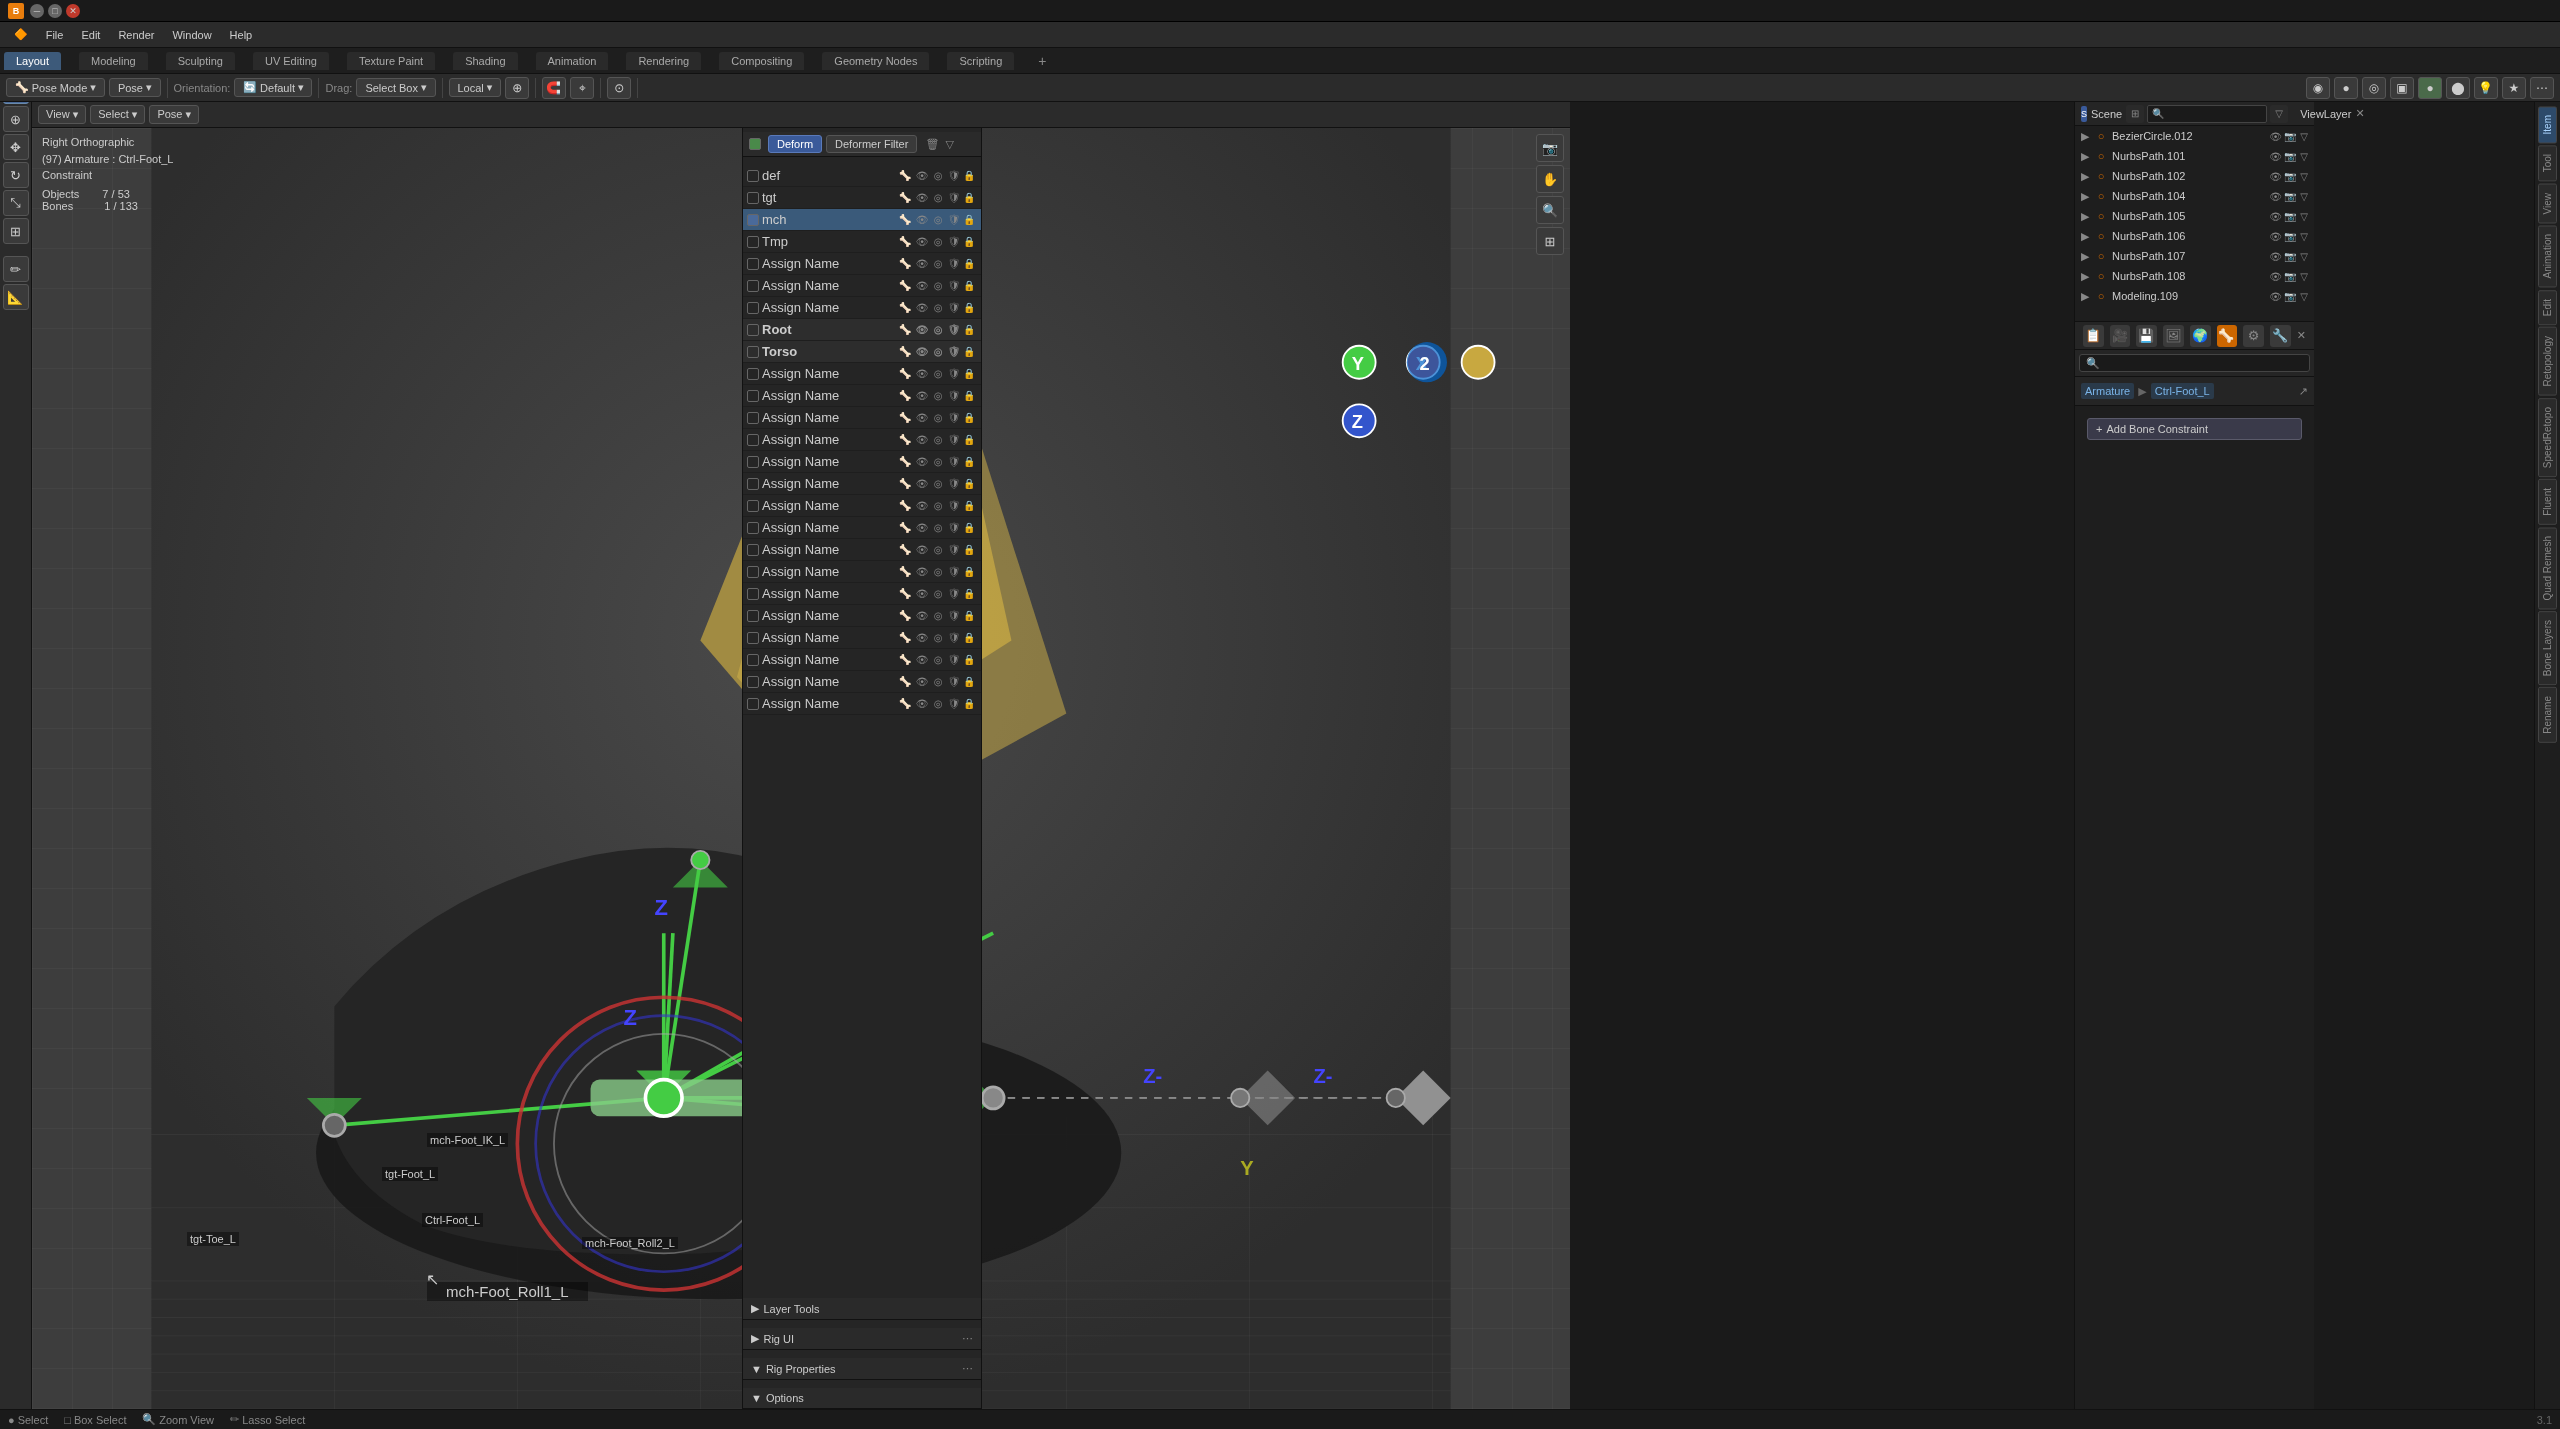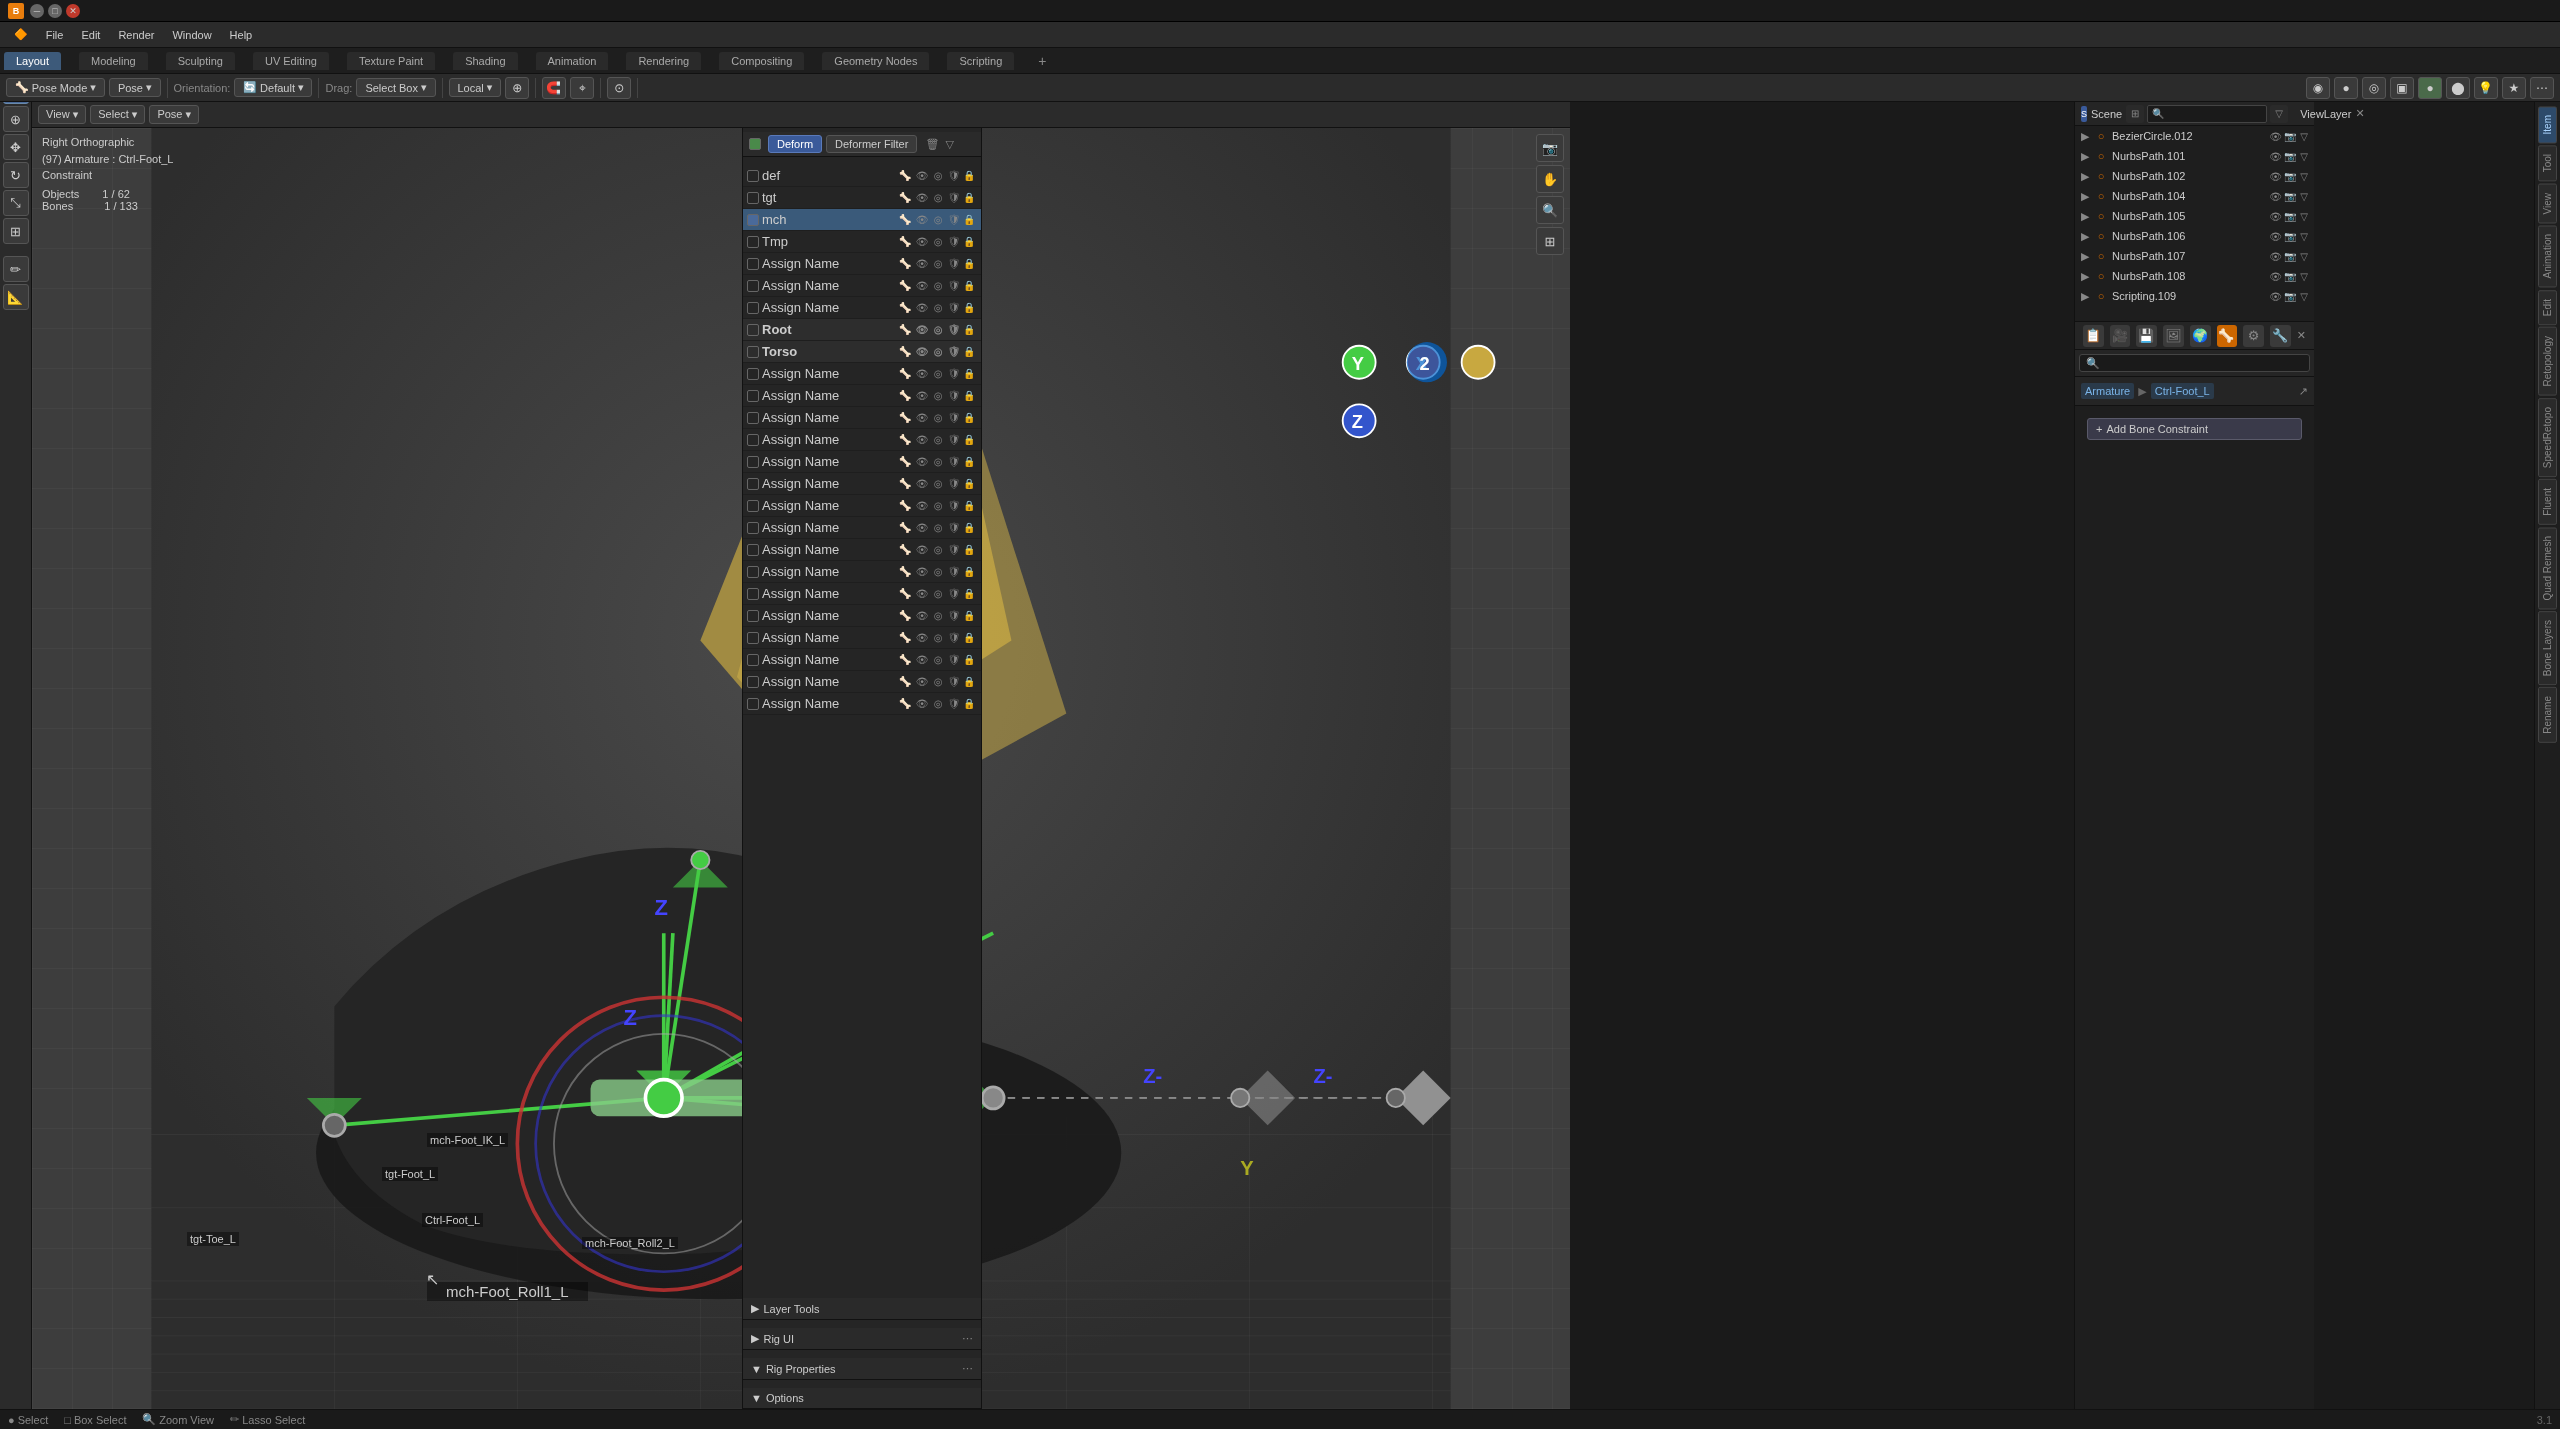--- a/index.html
+++ b/index.html
@@ -746,21 +746,21 @@
 
     <div class="viewport-info">
       <div style="color:#ccc;font-size:11px;">Right Orthographic</div>
       <div style="color:#ccc;font-size:11px;">(97) Armature : Ctrl-Foot_L</div>
       <div style="color:#ccc;font-size:11px;">Constraint</div>
     </div>
 
     <div style="position:absolute;top:60px;left:10px;font-size:11px;color:#ccc;">
       <div>
         <span>Objects</span>
-        <span style="margin-left:20px;">1 / 62</span>
+        <span style="margin-left:20px;">7 / 53</span>
       </div>
       <div>
         <span>Bones</span>
         <span style="margin-left:28px;">1 / 133</span>
       </div>
     </div>
 
     <div class="viewport-right-tools">
       <div class="vp-tool-btn">📷</div>
       <div class="vp-tool-btn">✋</div>
@@ -1203,21 +1203,21 @@
       <span>NurbsPath.108</span>
       <div style="margin-left:auto;display:flex;gap:3px;">
         <div style="font-size:10px;color:#888;">👁</div>
         <div style="font-size:10px;color:#888;">📷</div>
         <div style="font-size:10px;color:#888;">▽</div>
       </div>
     </div>
     <div class="outliner-item">
       <span class="outliner-arrow">▶</span>
       <div class="outliner-icon" style="color:#cc6600;">○</div>
-      <span>Scripting.109</span>
+      <span>Modeling.109</span>
       <div style="margin-left:auto;display:flex;gap:3px;">
         <div style="font-size:10px;color:#888;">👁</div>
         <div style="font-size:10px;color:#888;">📷</div>
         <div style="font-size:10px;color:#888;">▽</div>
       </div>
     </div>
   </div>
 </div>
 
 <div id="bone-panel">

